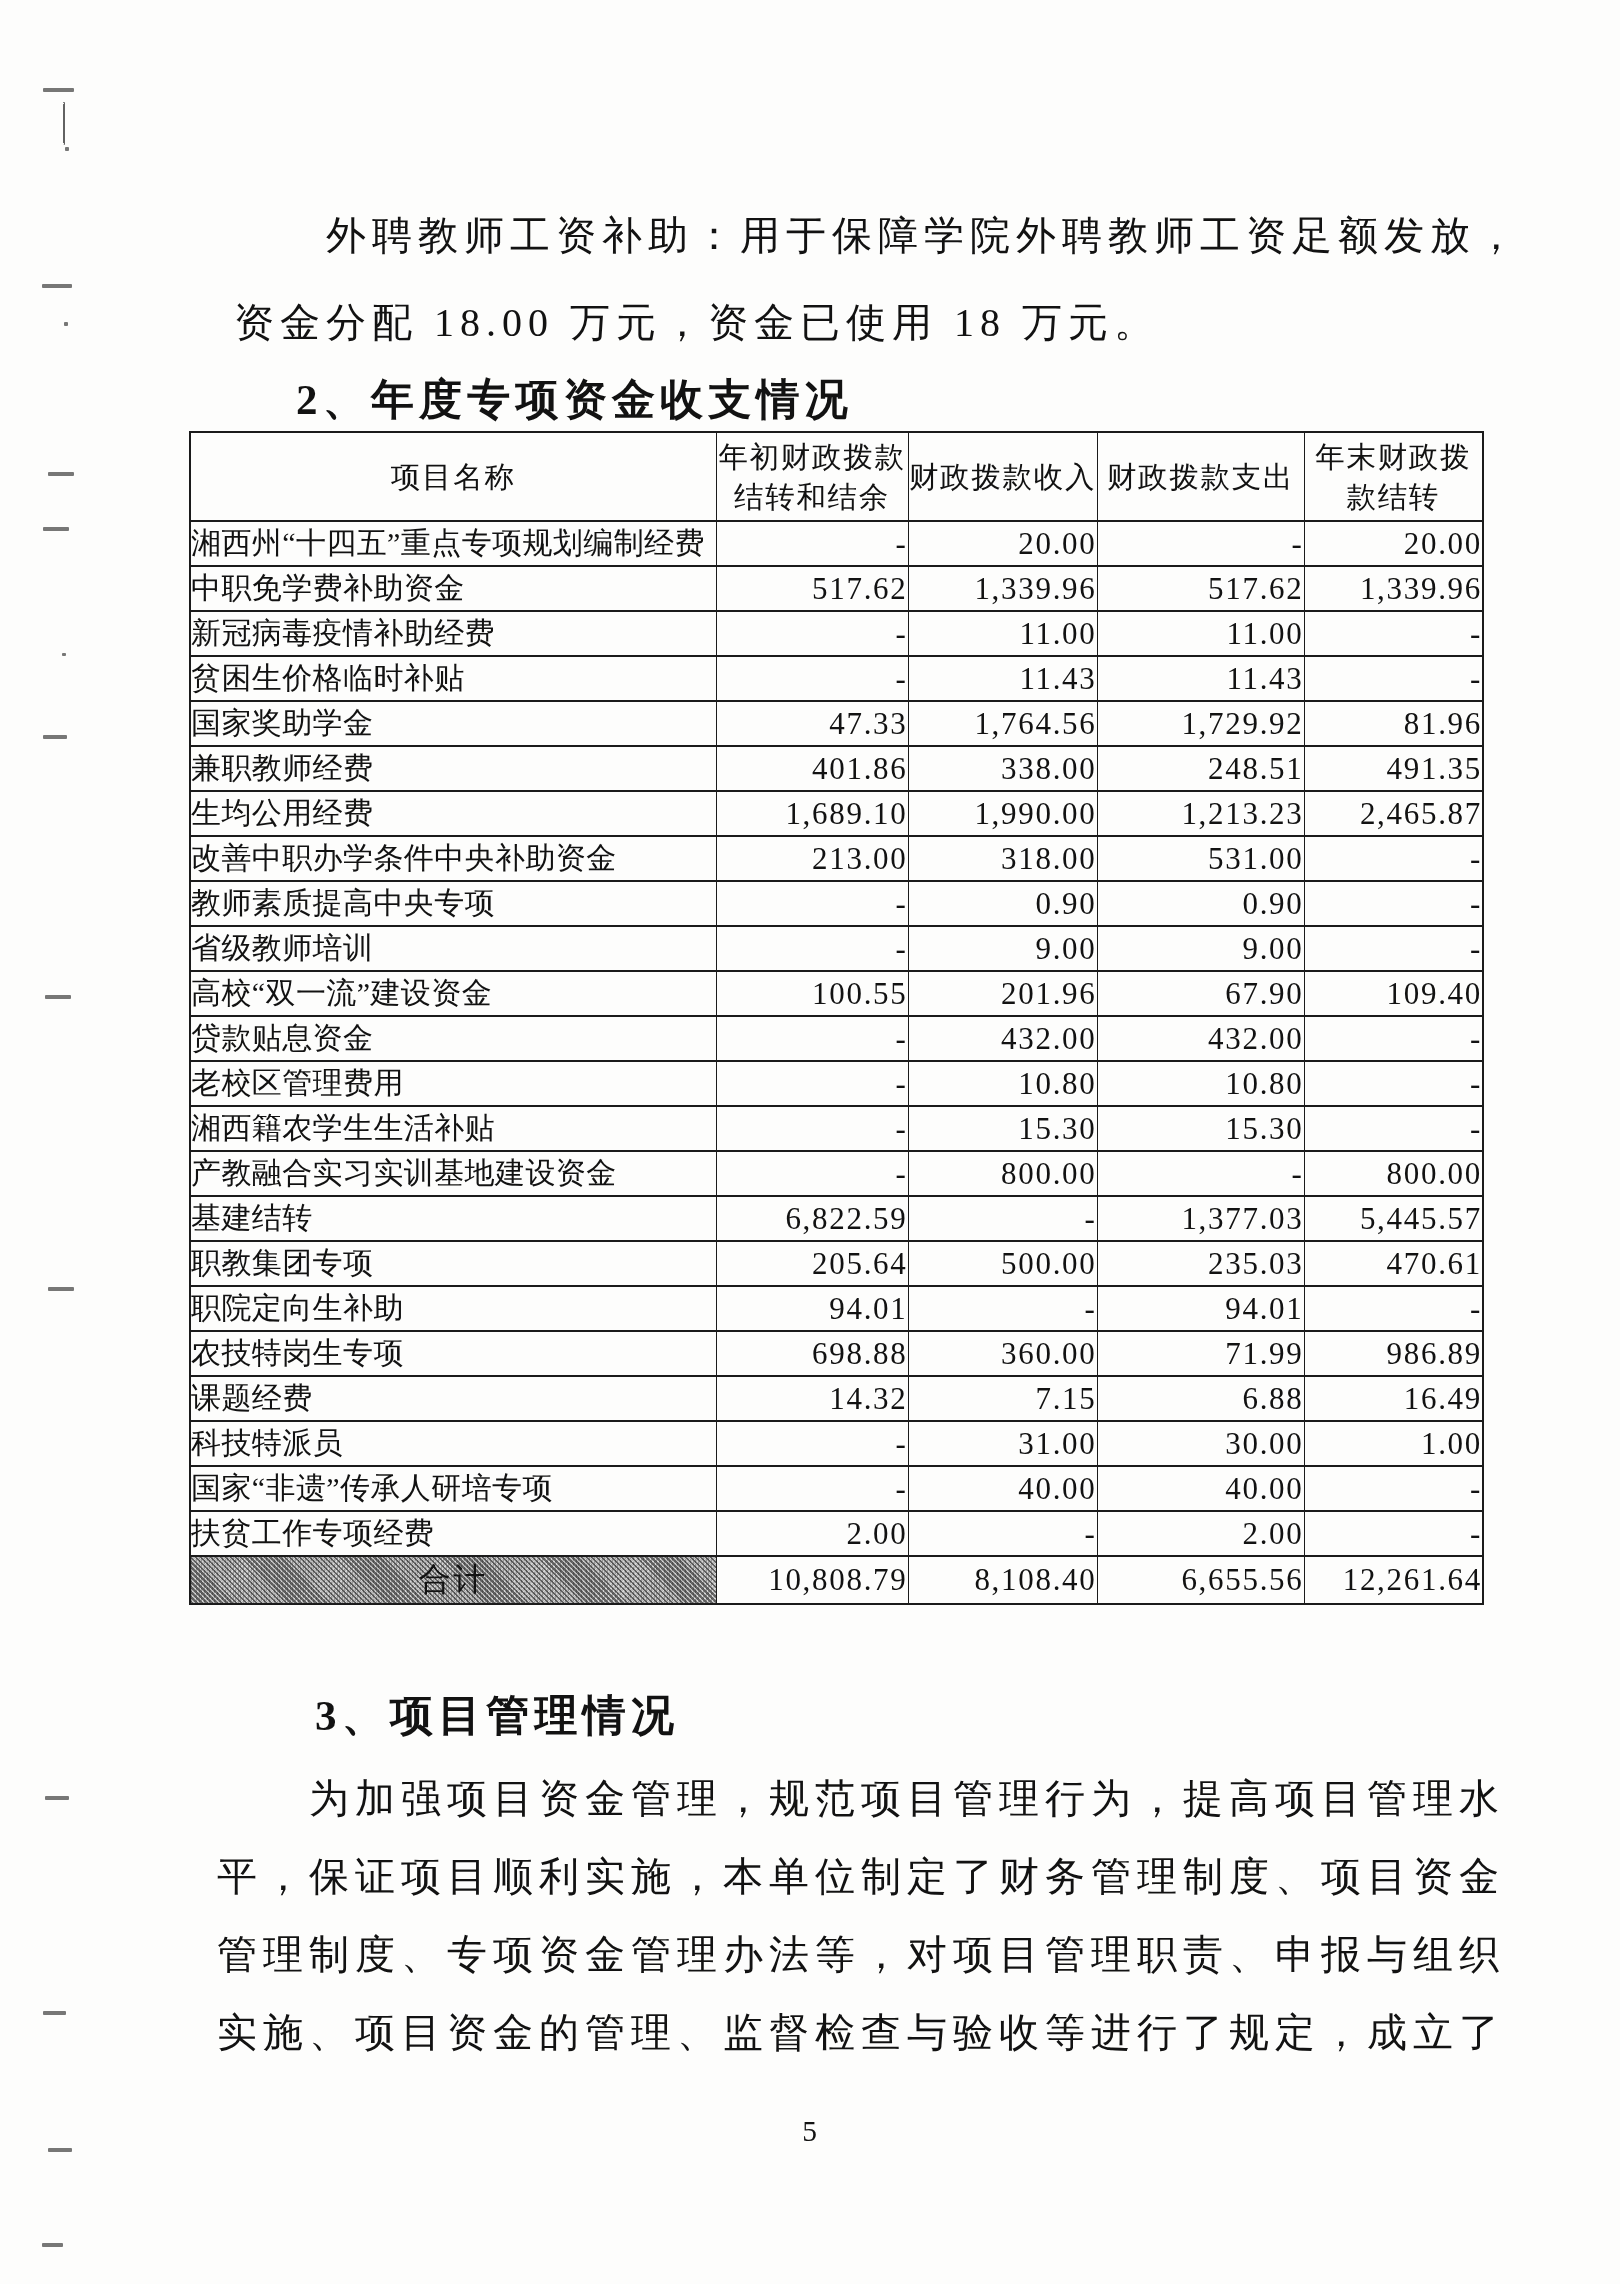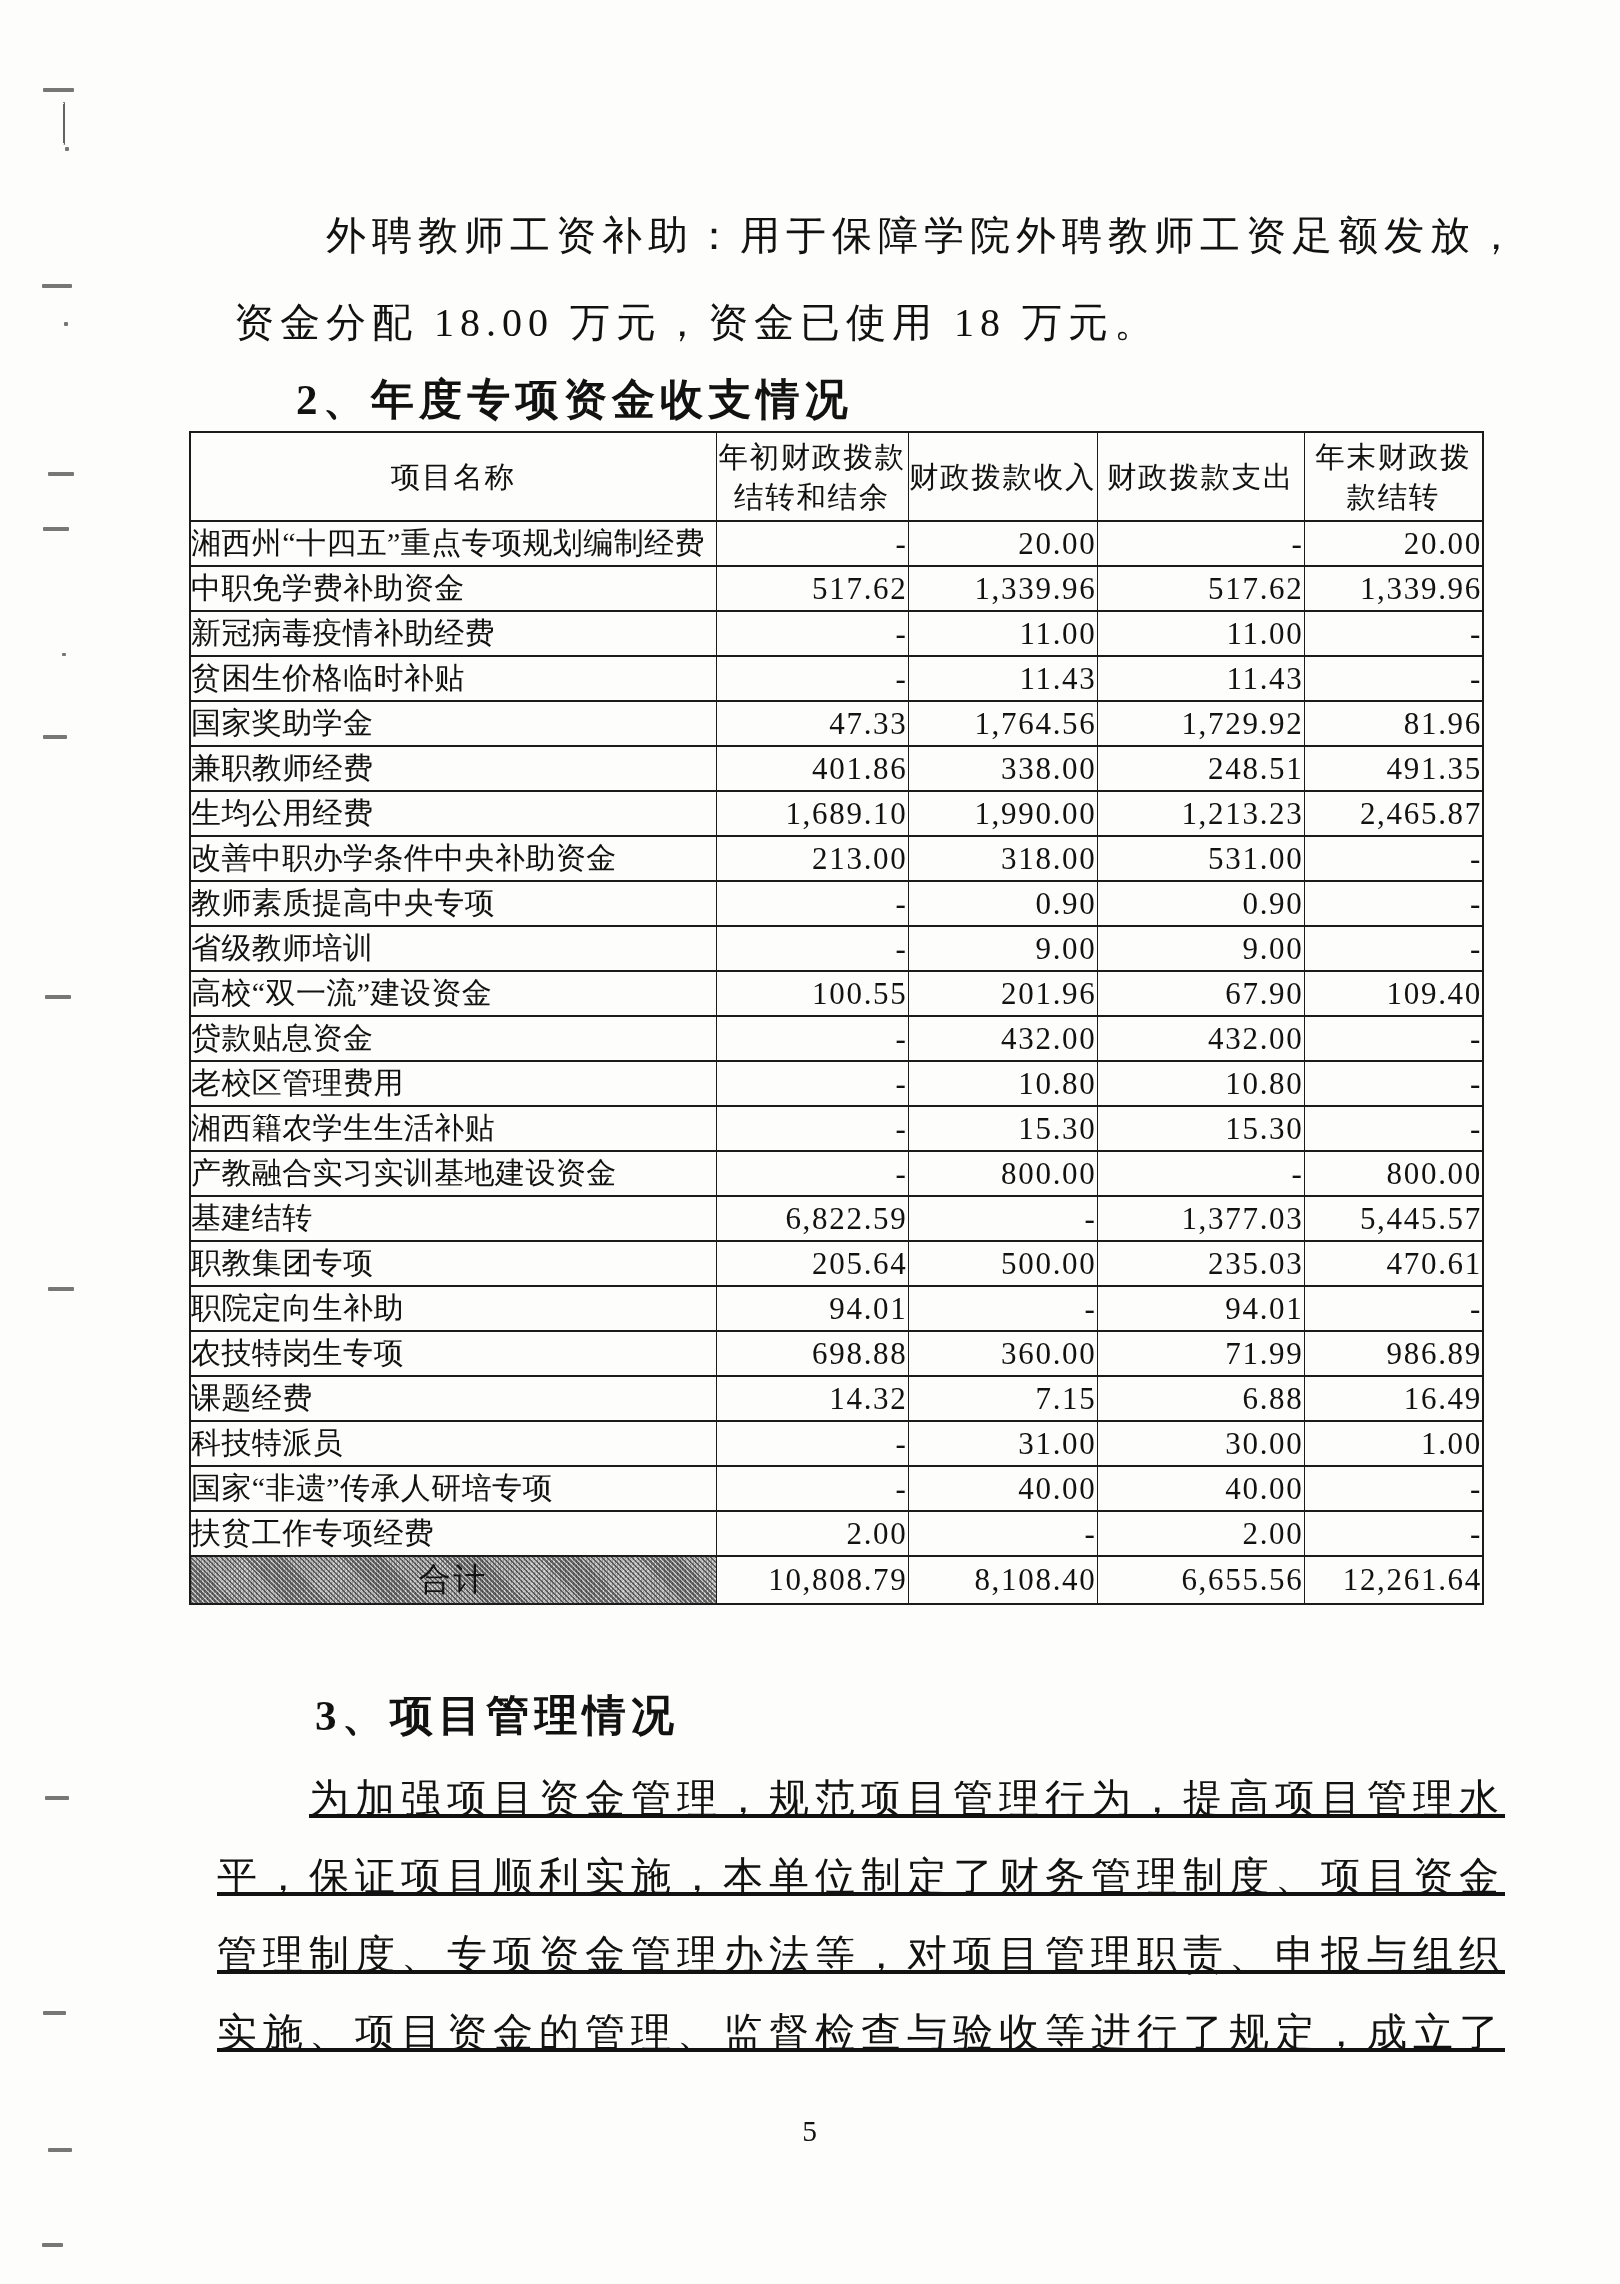--- a/index.html
+++ b/index.html
@@ -27,21 +27,21 @@
     white-space:nowrap;
   }
   .h2pos{left:296px;top:371px;}
   .h3pos{left:315px;top:1687px;}
 
   .mgmt{
     position:absolute;left:217px;top:1760px;width:1300px;
     font-size:40px;line-height:78px;letter-spacing:6px;
     white-space:nowrap;
   }
-  .mgmt .para-line{height:78px;text-decoration:underline;}
+  .mgmt .para-line{height:78px;}
 
   .page-number{
     position:absolute;left:0;top:2115px;width:1620px;
     text-align:center;font-size:29.5px;letter-spacing:0.9px;
   }
 
   
   .fund-table{
     position:absolute;left:189px;top:431px;
     width:1292px;

